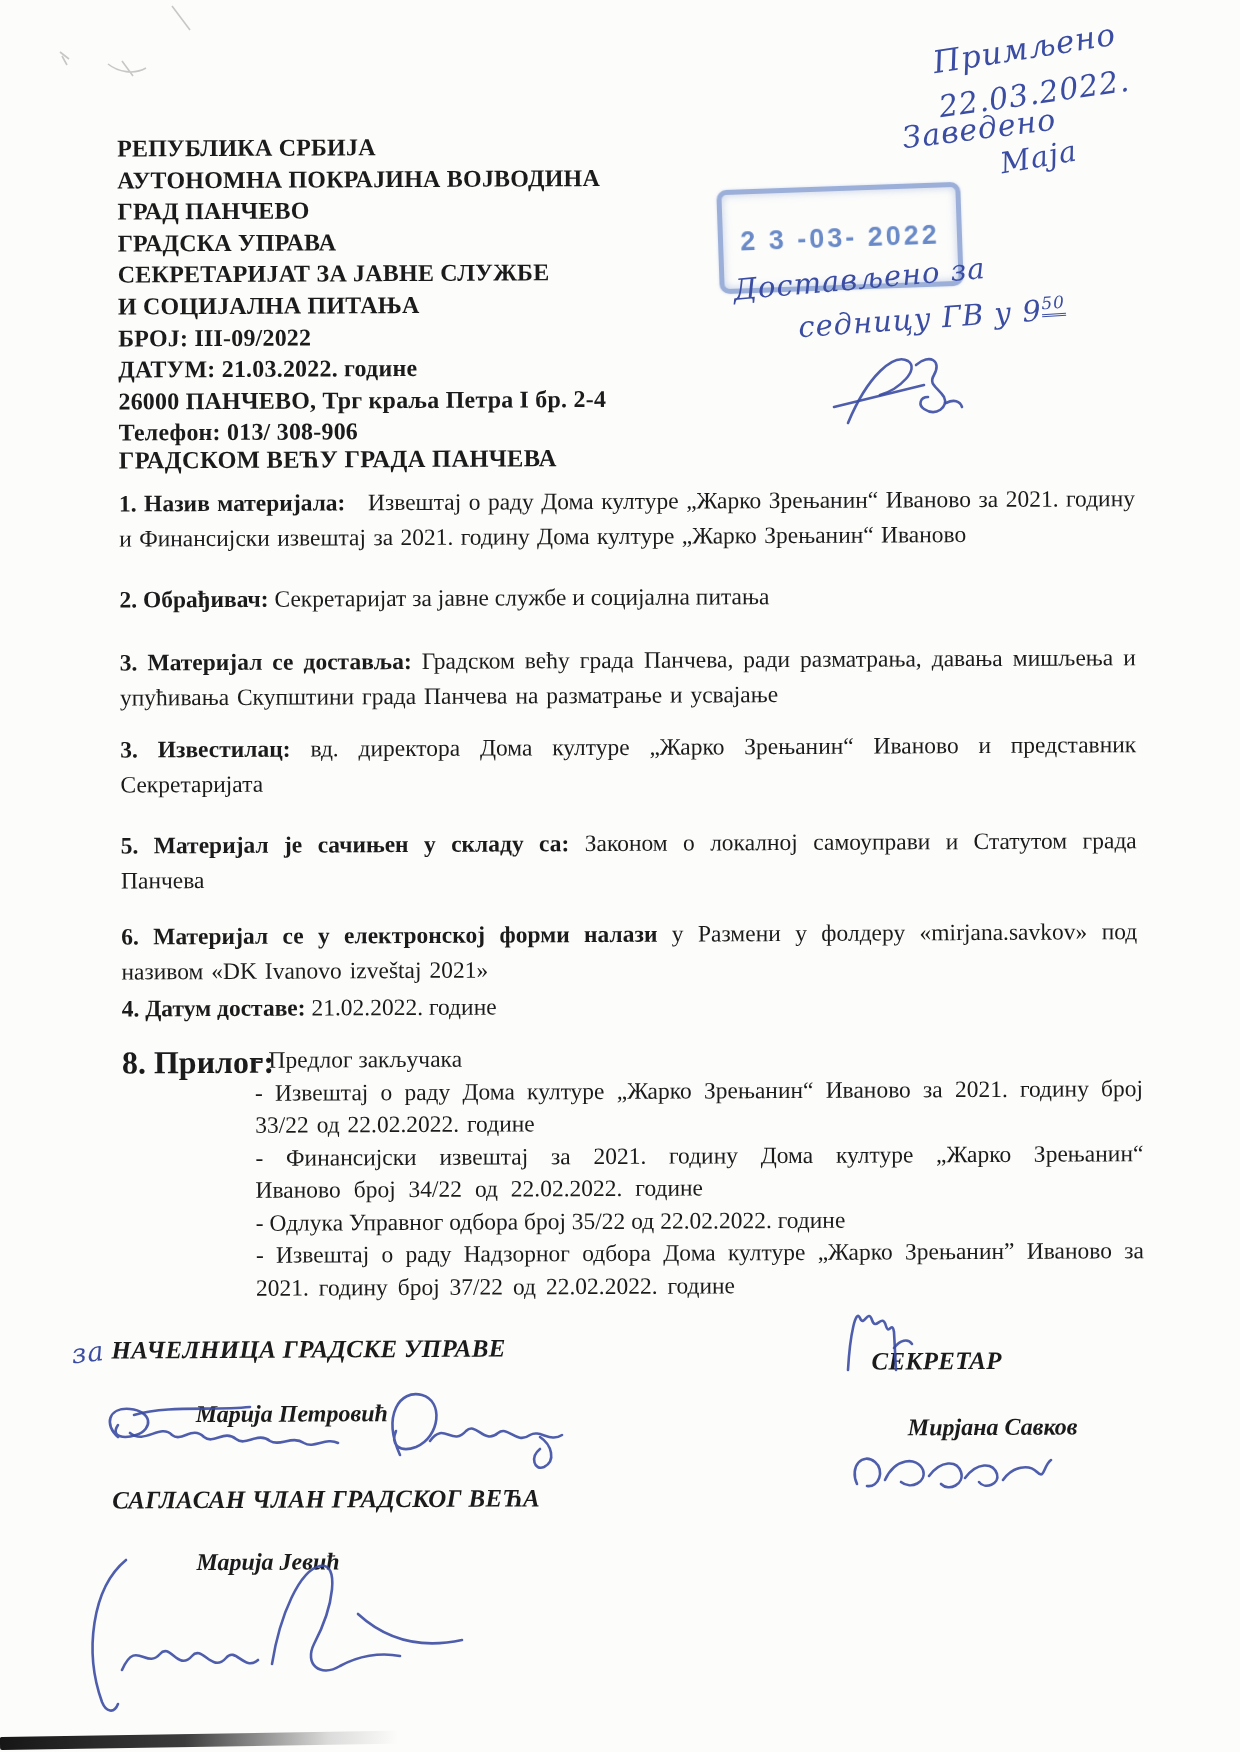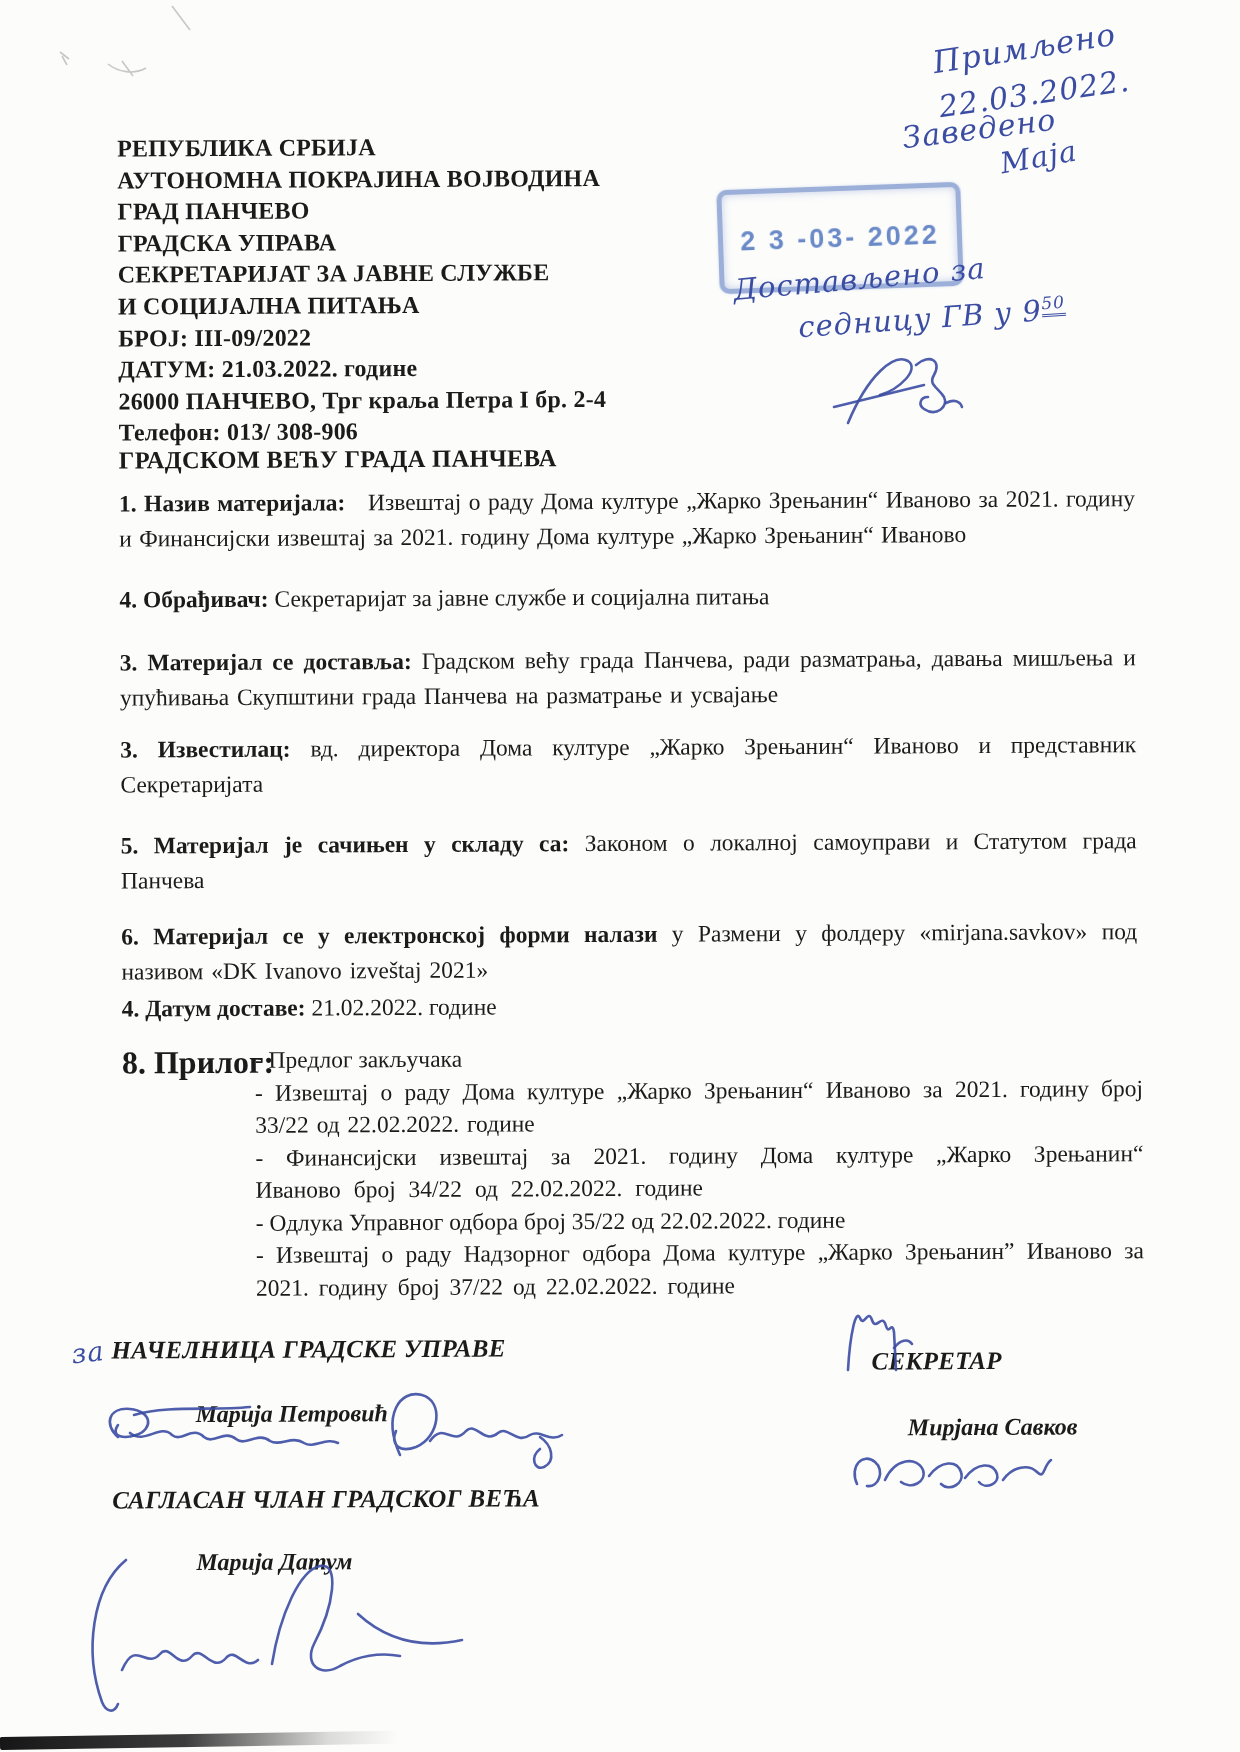--- a/index.html
+++ b/index.html
@@ -91,21 +91,21 @@
       <div>Телефон: 013/ 308-906</div>
     </div>
 
     <div class="recipient">ГРАДСКОМ ВЕЋУ ГРАДА ПАНЧЕВА</div>
 
     <div class="item it1">
       <span class="lbl">1. Назив материјала:</span>&nbsp;&nbsp;
       <span>Извештај о раду Дома културе „Жарко Зрењанин“  Иваново  за 2021. годину и Финансијски извештај  за 2021. годину  Дома културе „Жарко Зрењанин“ Иваново</span>
     </div>
     <div class="item it2">
-      <span class="lbl">4. Обрађивач:</span>
+      <span class="lbl">2. Обрађивач:</span>
       <span>Секретаријат за јавне службе и социјална питања</span>
     </div>
     <div class="item it3">
       <span class="lbl">3. Материјал се доставља:</span>
       <span>Градском већу града Панчева, ради разматрања, давања мишљења и упућивања Скупштини града Панчева на разматрање и усвајање</span>
     </div>
     <div class="item it4">
       <span class="lbl">3. Известилац:</span>
       <span>вд. директора Дома културе „Жарко Зрењанин“ Иваново и представник Секретаријата</span>
     </div>
@@ -128,21 +128,21 @@
       <div class="att-2">- Извештај о раду Дома културе „Жарко Зрењанин“ Иваново за 2021. годину број 33/22 од 22.02.2022. године</div>
       <div class="att-3">- Финансијски извештај за 2021. годину Дома културе „Жарко Зрењанин“ Иваново број 34/22 од 22.02.2022. године</div>
       <div>- Одлука Управног одбора број 35/22 од 22.02.2022. године</div>
       <div class="att-5">- Извештај о раду Надзорног одбора Дома културе „Жарко Зрењанин” Иваново за 2021. годину број 37/22 од 22.02.2022. године</div>
     </div>
 
     <div class="hand" style="left:68px; top:1334px; font-size:27px; transform:rotate(-6deg);">за</div>
     <div class="sig-title" style="left:108px; top:1334px;">НАЧЕЛНИЦА ГРАДСКЕ УПРАВЕ</div>
     <div class="sig-name" style="left:192px; top:1399px;">Марија Петровић</div>
     <div class="sig-title" style="left:108px; top:1484px;">САГЛАСАН ЧЛАН  ГРАДСКОГ ВЕЋА</div>
-    <div class="sig-name" style="left:192px; top:1547px;">Марија Датум</div>
+    <div class="sig-name" style="left:192px; top:1547px;">Марија Јевић</div>
 
     <div class="sig-title" style="left:868px; top:1349px;">СЕКРЕТАР</div>
     <div class="sig-name" style="left:904px; top:1416px;">Мирјана Савков</div>
   </div>
 
   <div class="hand" style="left:932px; top:30px;  font-size:31px; transform:rotate(-9deg);">Примљено</div>
   <div class="hand" style="left:938px; top:76px;  transform:rotate(-8deg);">22.03.2022.</div>
   <div class="hand" style="left:902px; top:111px; transform:rotate(-7deg);">Заведено</div>
   <div class="hand" style="left:1000px; top:140px; font-size:29px; transform:rotate(-10deg);">Маја</div>
 

